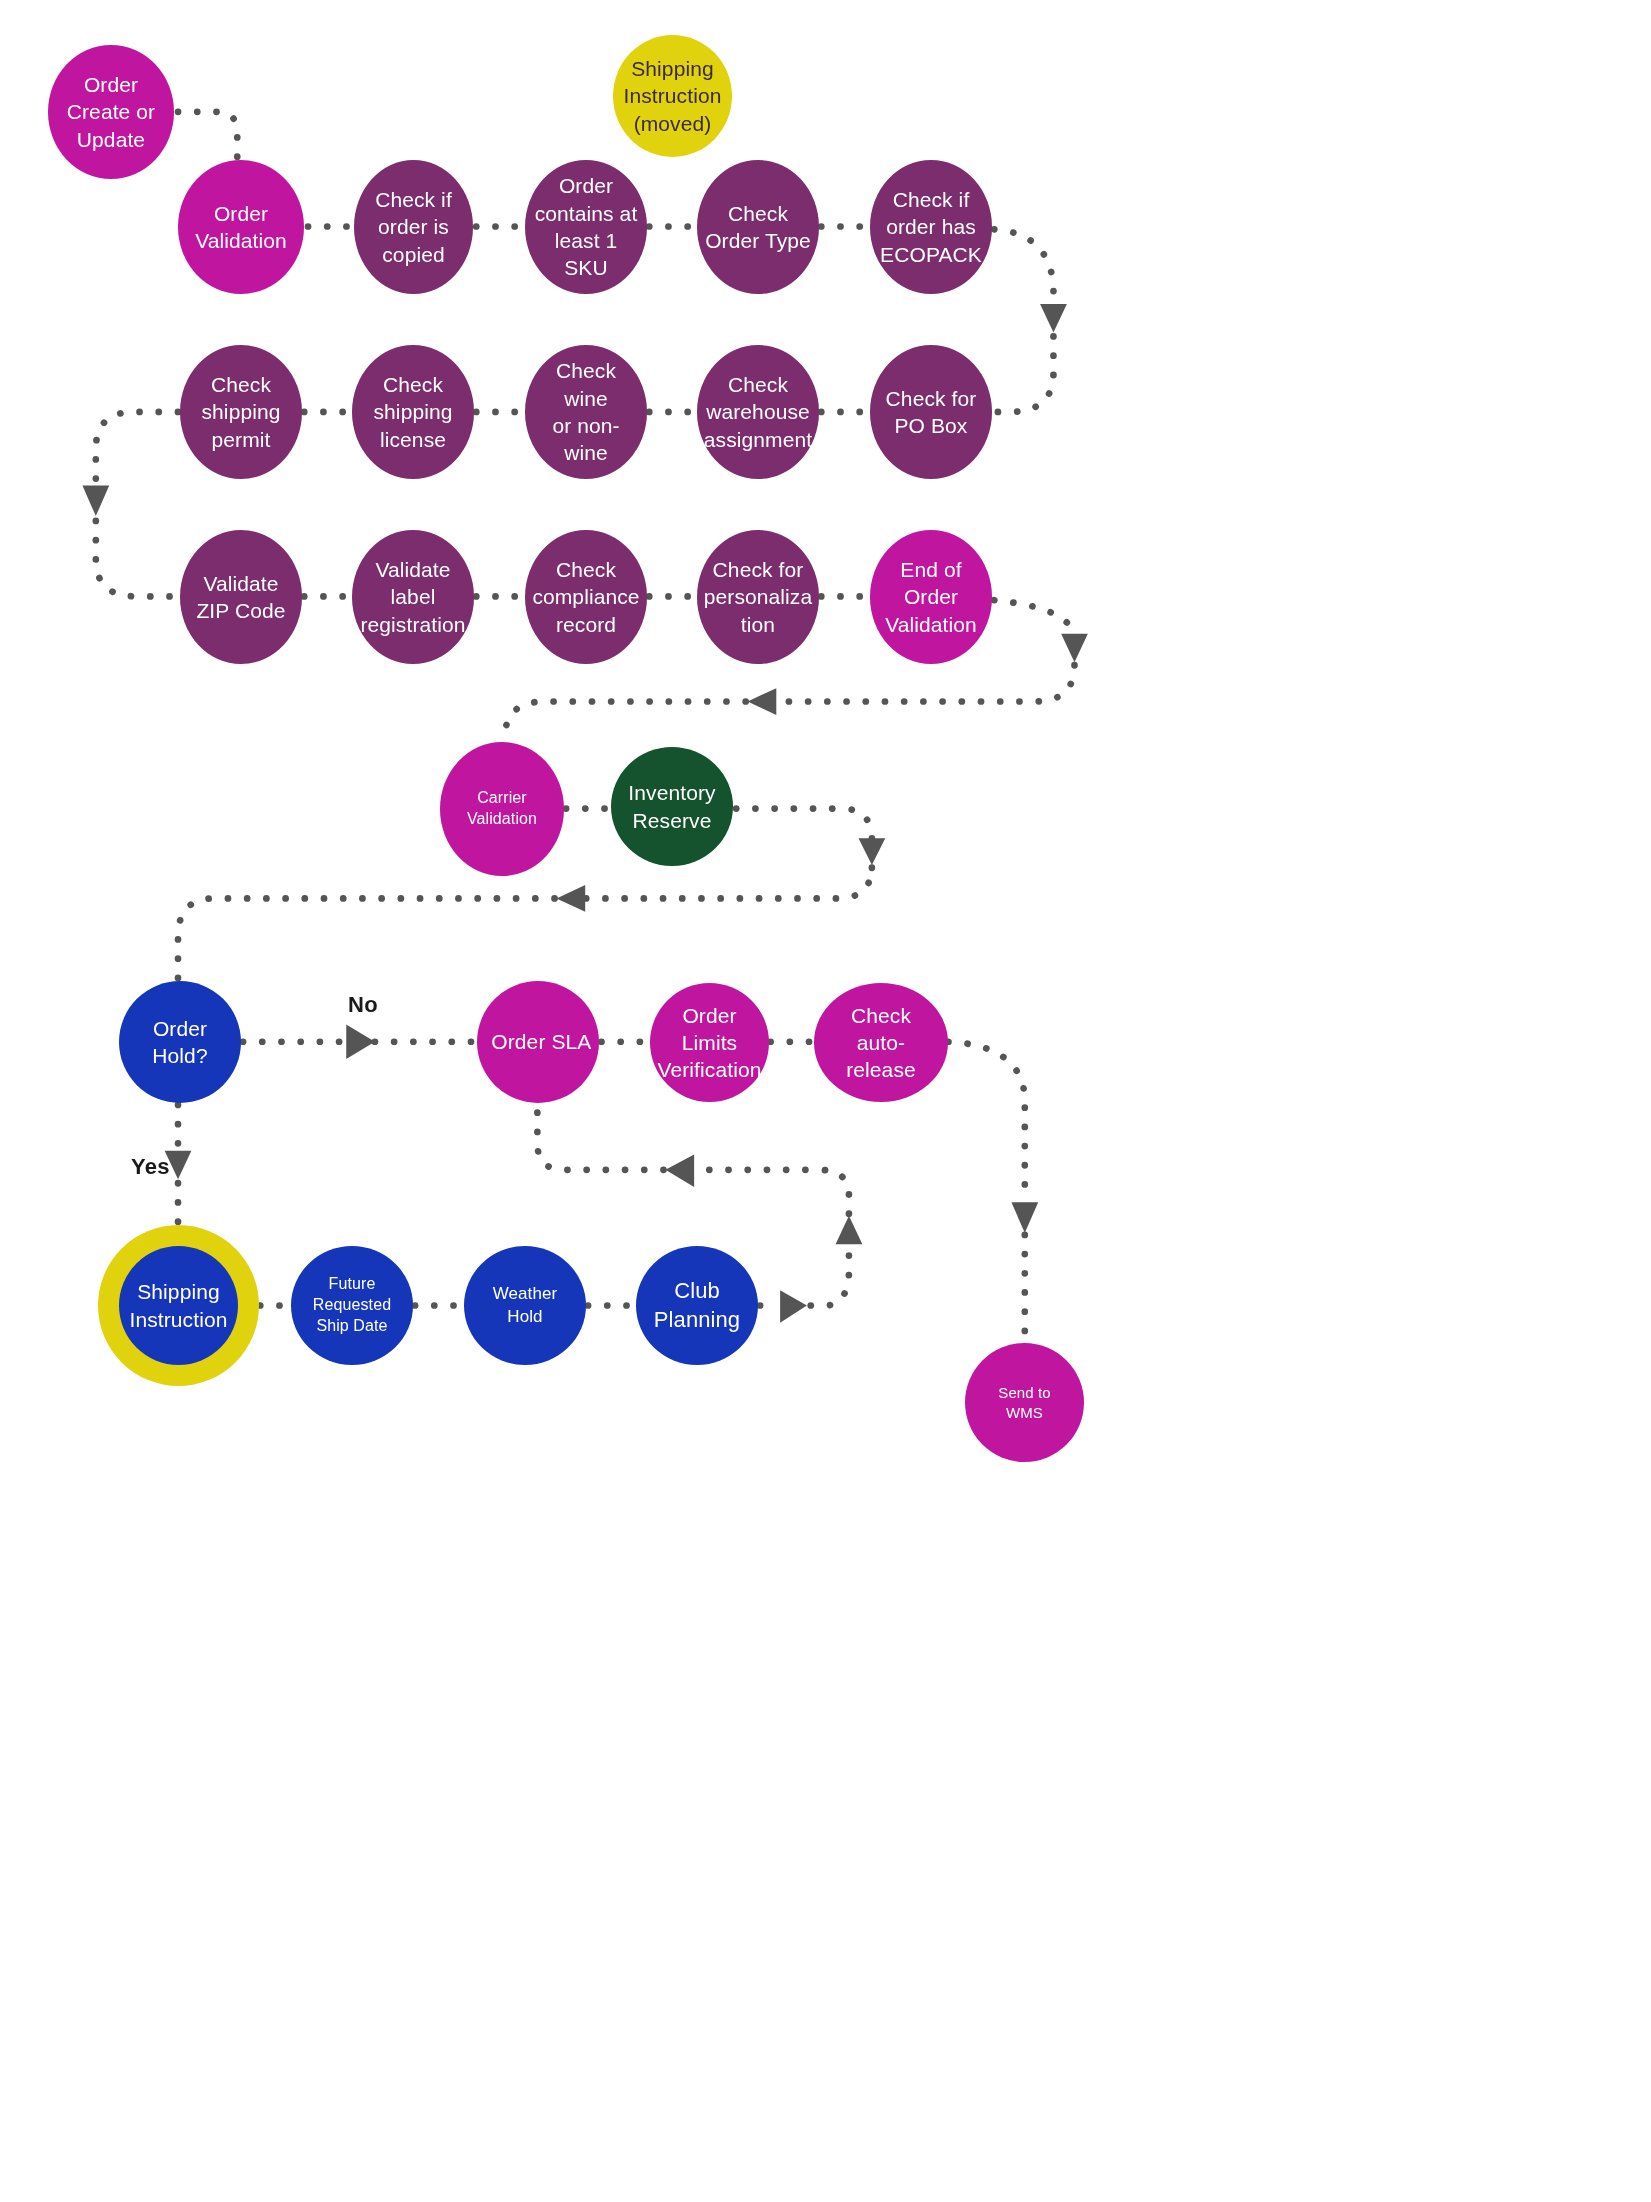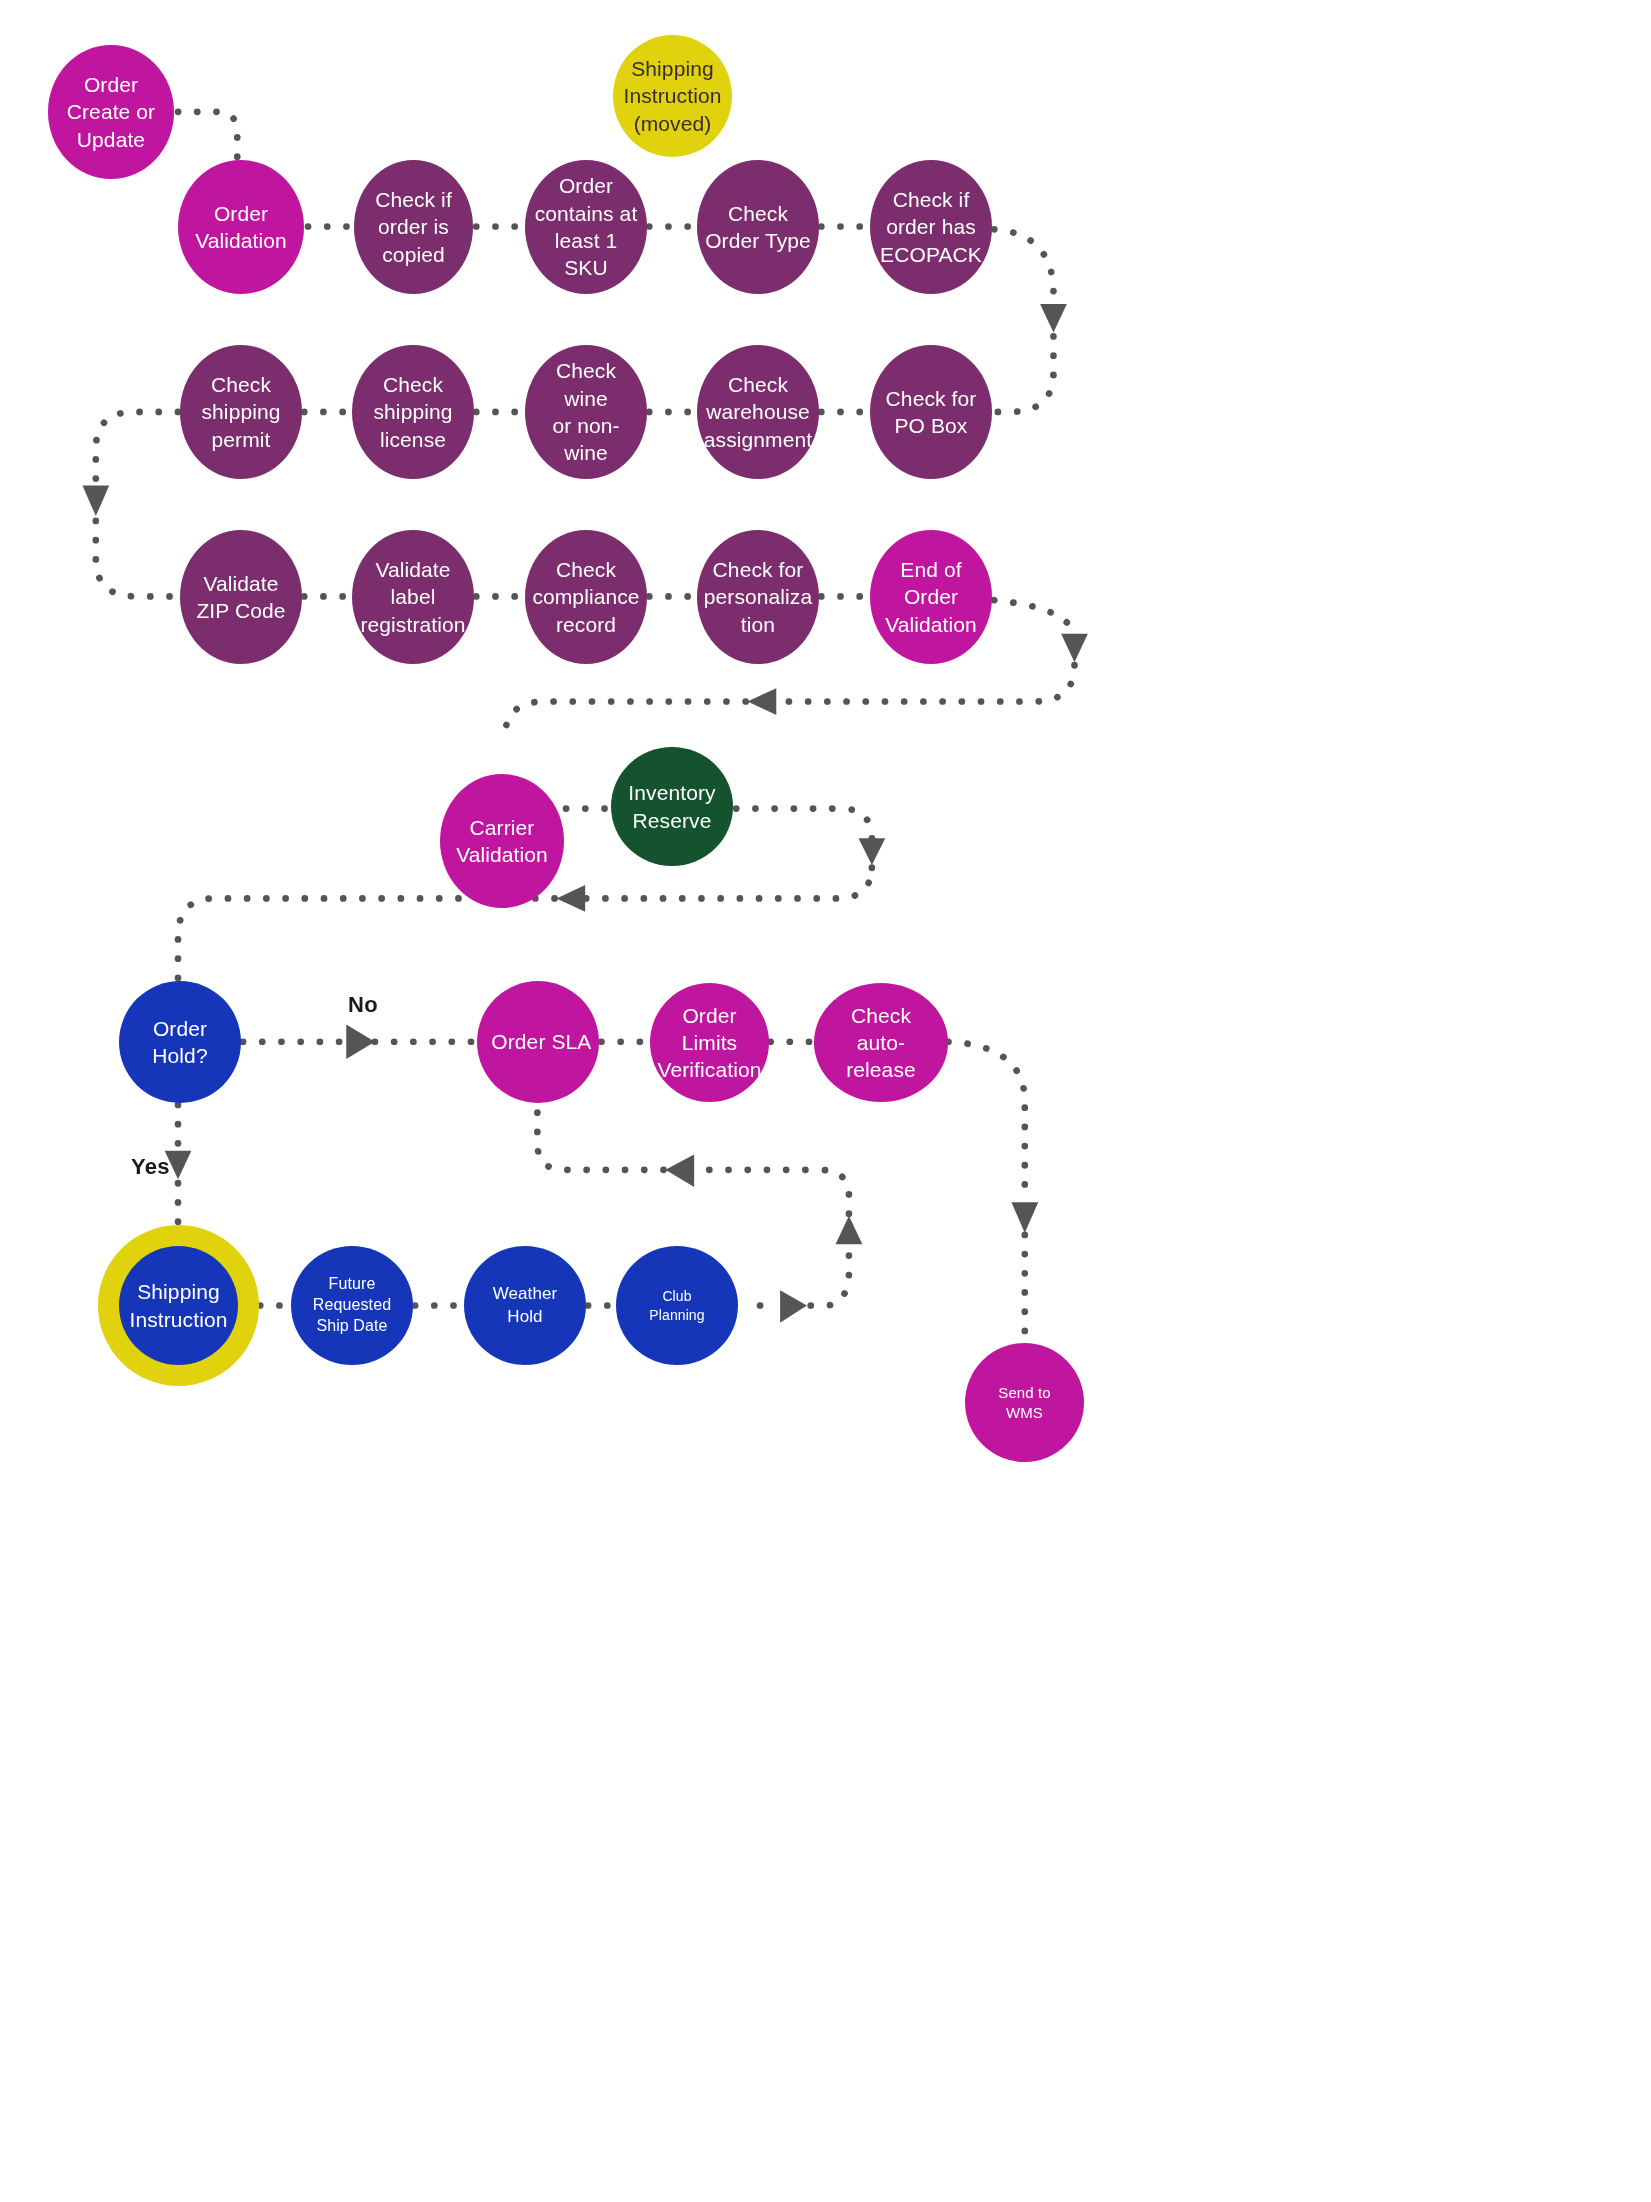--- a/index.html
+++ b/index.html
@@ -210,21 +210,21 @@
       <div class="node n-purple" style="left: 697px; top: 530px; width: 122px; height: 134px; font-size: 21px;">
         <span class="lbl">Check for
 personaliza
 tion</span>
       </div>
       <div class="node n-magenta" style="left: 870px; top: 530px; width: 122px; height: 134px; font-size: 21px; align-items: center;">
         <span class="lbl">End of
 Order
 Validation</span>
       </div>
-      <div class="node n-magenta" style="left: 440px; top: 774px; width: 124px; height: 134px; font-size: 21px;">
+      <div class="node n-magenta" style="left: 440px; top: 742px; width: 124px; height: 134px; font-size: 16px;">
         <span class="lbl">Carrier
 Validation</span>
       </div>
       <div class="node n-olive" style="left: 611px; top: 747px; width: 122px; height: 119px; font-size: 21px;">
         <span class="lbl">Inventory
 Reserve</span>
       </div>
       <div class="node n-blue" style="left: 119px; top: 981px; width: 122px; height: 122px; font-size: 21px;">
         <span class="lbl">Order
 Hold?</span>
@@ -248,21 +248,21 @@
       </div>
       <div class="node n-blue" style="left: 291px; top: 1246px; width: 122px; height: 119px; font-size: 16px;">
         <span class="lbl">Future
 Requested
 Ship Date</span>
       </div>
       <div class="node n-blue" style="left: 464px; top: 1246px; width: 122px; height: 119px; font-size: 17px; text-align: center;">
         <span class="lbl">Weather
 Hold</span>
       </div>
-      <div class="node n-blue" style="left: 616px; top: 1246px; width: 122px; height: 119px; font-size: 14px;">
+      <div class="node n-blue" style="left: 636px; top: 1246px; width: 122px; height: 119px; font-size: 22px;">
         <span class="lbl">Club
 Planning</span>
       </div>
       <div class="node n-magenta" style="left: 965px; top: 1343px; width: 119px; height: 119px; font-size: 15px;">
         <span class="lbl">Send to
 WMS</span>
       </div>
     </div>
 
   <div id="edge-labels-layer">

